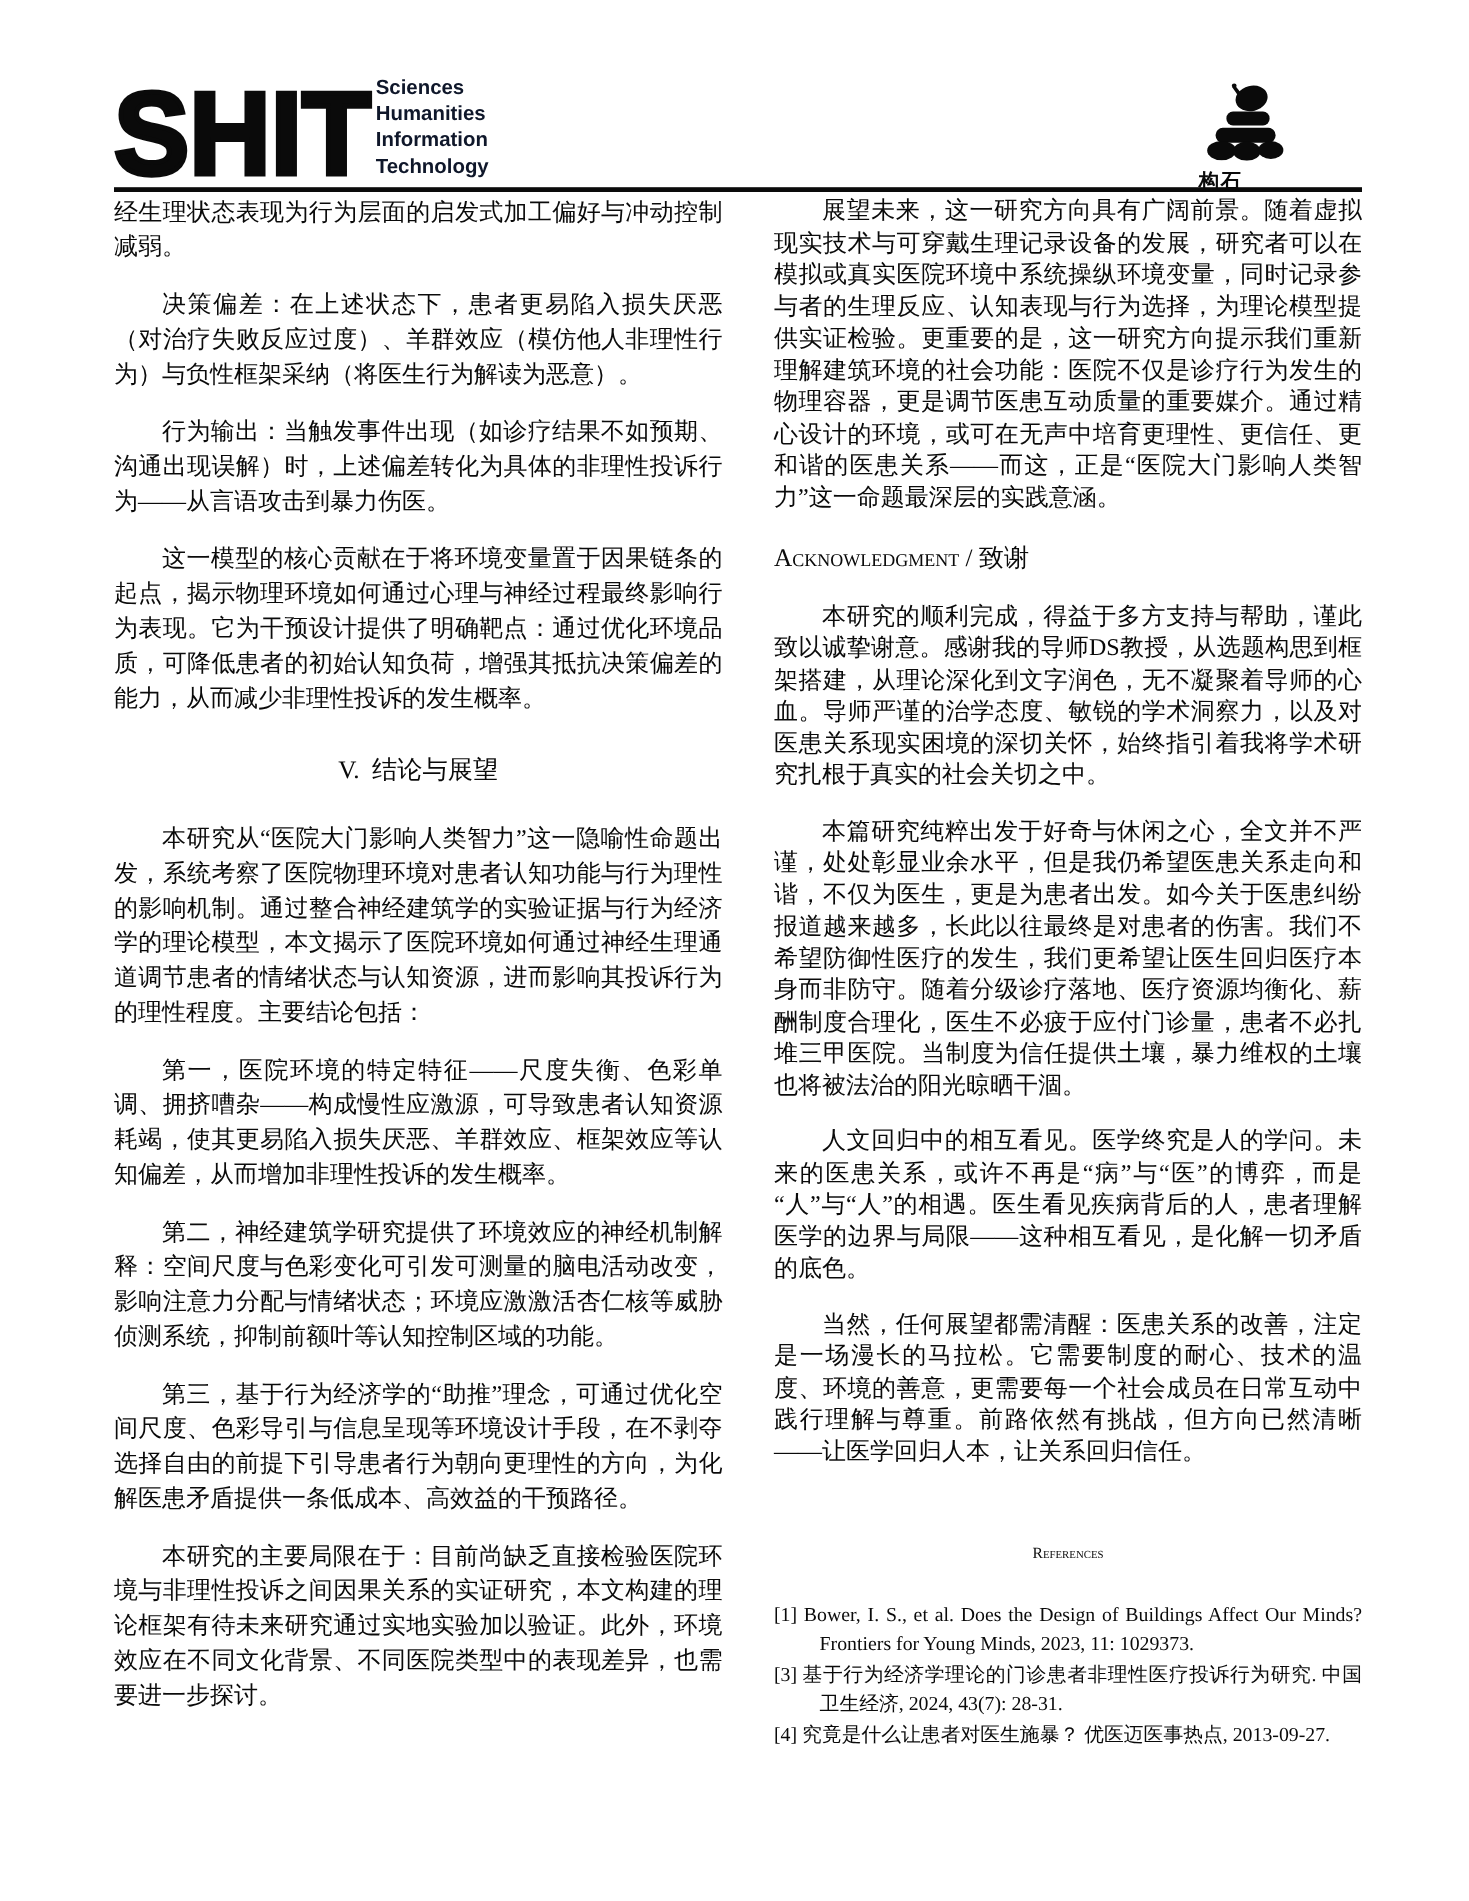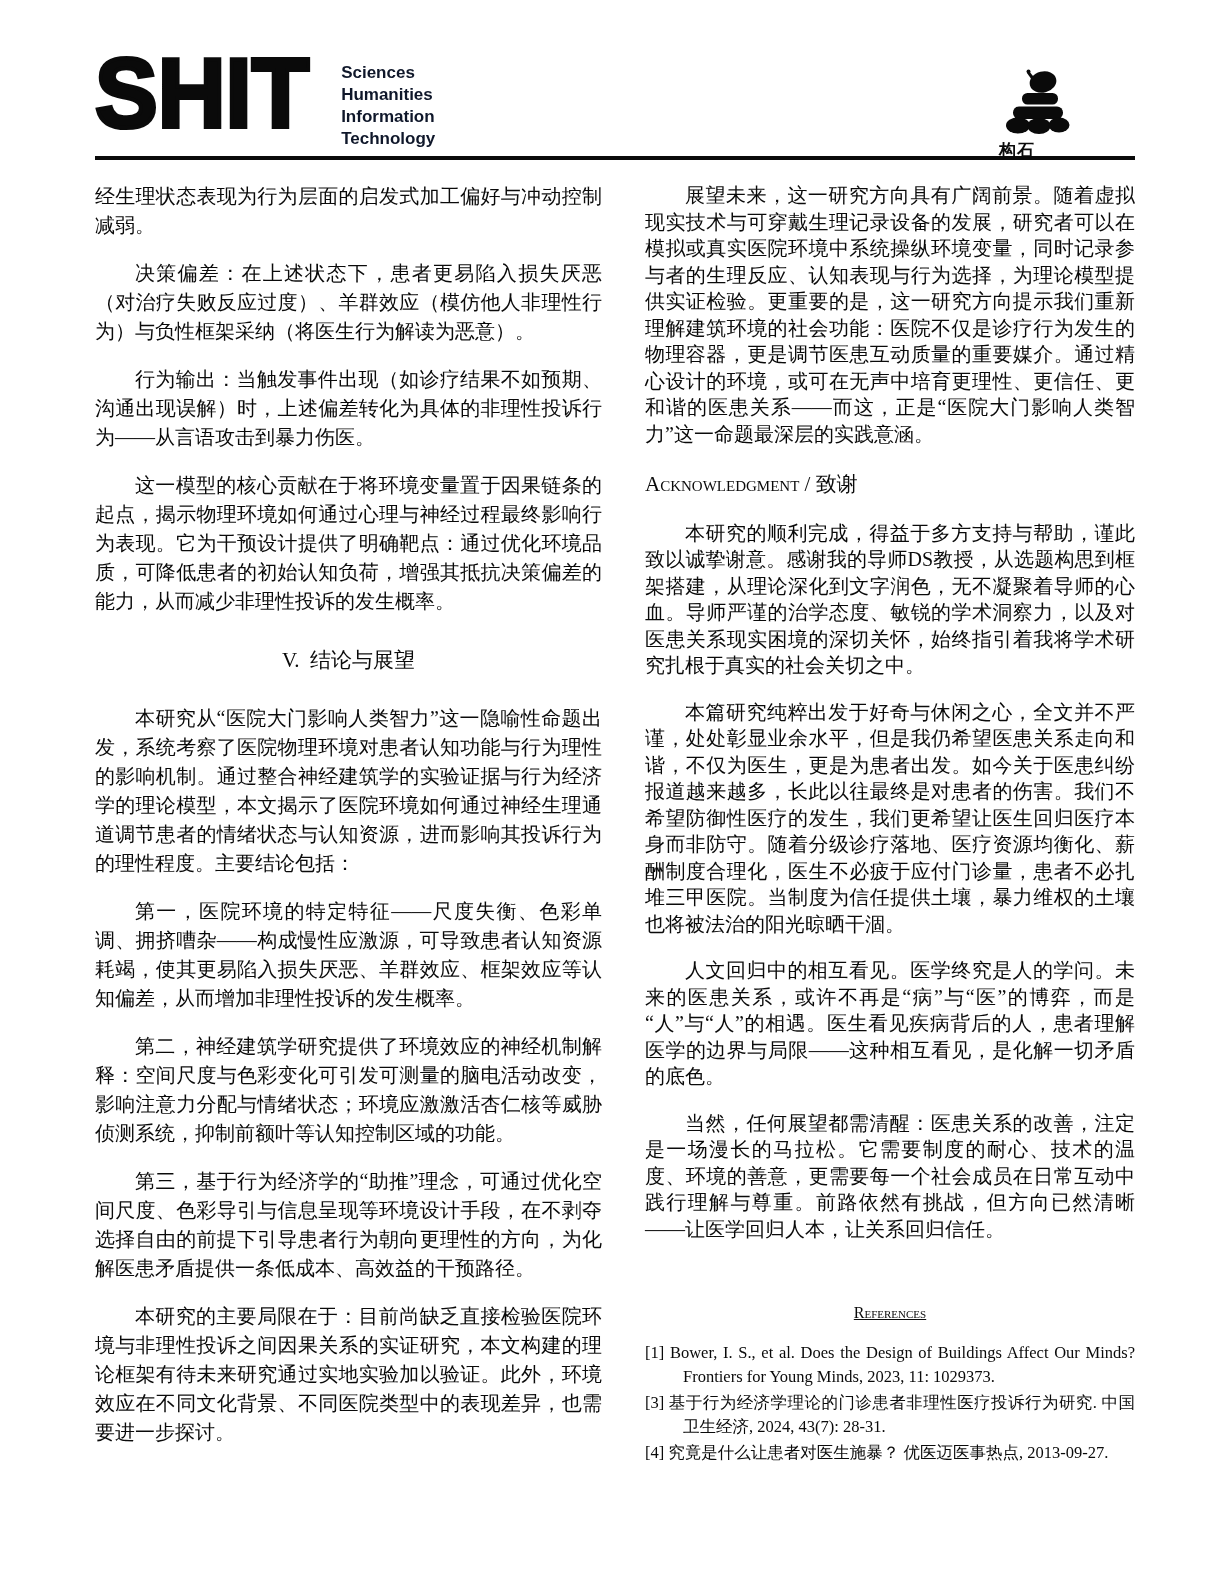--- a/index.html
+++ b/index.html
@@ -15,21 +15,21 @@
     font-family: "Liberation Serif", "DejaVu Serif", serif;
   }
   
   .header {
     display: flex;
     justify-content: space-between;
     align-items: flex-start;
     padding-top: 56px;
     height: 100px;
   }
-  .brand { display: flex; gap: 32px; align-items: flex-start; }
+  .brand { display: flex; gap: 4px; align-items: flex-end; }
   .brand-name {
     font-family: "Liberation Sans", "DejaVu Sans", sans-serif;
     font-weight: 700;
     font-size: 94px;
     line-height: 76px;
     letter-spacing: 0px;
     -webkit-text-stroke: 4px #0a0a0a;
     color: #0a0a0a;
     transform: scaleY(1.04);
   }
@@ -57,21 +57,21 @@
   }
   .rule {
     height: 4px;
     background: #0a0a0a;
     margin-top: 0px;
   }
   
   .columns {
     display: flex;
     gap: 43px;
-    padding-top: 22px;
+    padding-top: 3px;
   }
   .col { text-align: justify; }
   .col-left  { width: 507px; font-size: 20px; line-height: 29px; }
   .col-right { width: 490px; font-size: 20px; line-height: 26.5px; }
   .col p { margin: 0 0 19px 0; text-indent: 2em; }
   .col-right p { margin-bottom: 20px; }
   p.noindent { text-indent: 0; }
   h2.conclusion {
     font-size: 21px;
     font-weight: normal;
@@ -83,24 +83,23 @@
     font-variant: small-caps;
     font-weight: normal;
     font-size: 21px;
     text-indent: 0;
     margin: 24px 0 22px 0;
     text-align: left;
   }
   h4.refs-heading {
     font-variant: small-caps;
     font-weight: normal;
-    font-size: 16px;
+    font-size: 13px;
     text-align: center;
-    margin: 58px 0 14px 0;
-    text-decoration: underline;
+    margin: 58px 0 26px 0;
   }
   .refs { font-size: 16.5px; line-height: 24.5px; }
   .refs p.ref {
     margin: 0 0 1px 0;
     text-indent: -38px;
     padding-left: 38px;
     text-align: justify;
   }
   svg .ink { fill: #0a0a0a; }
 </style>

